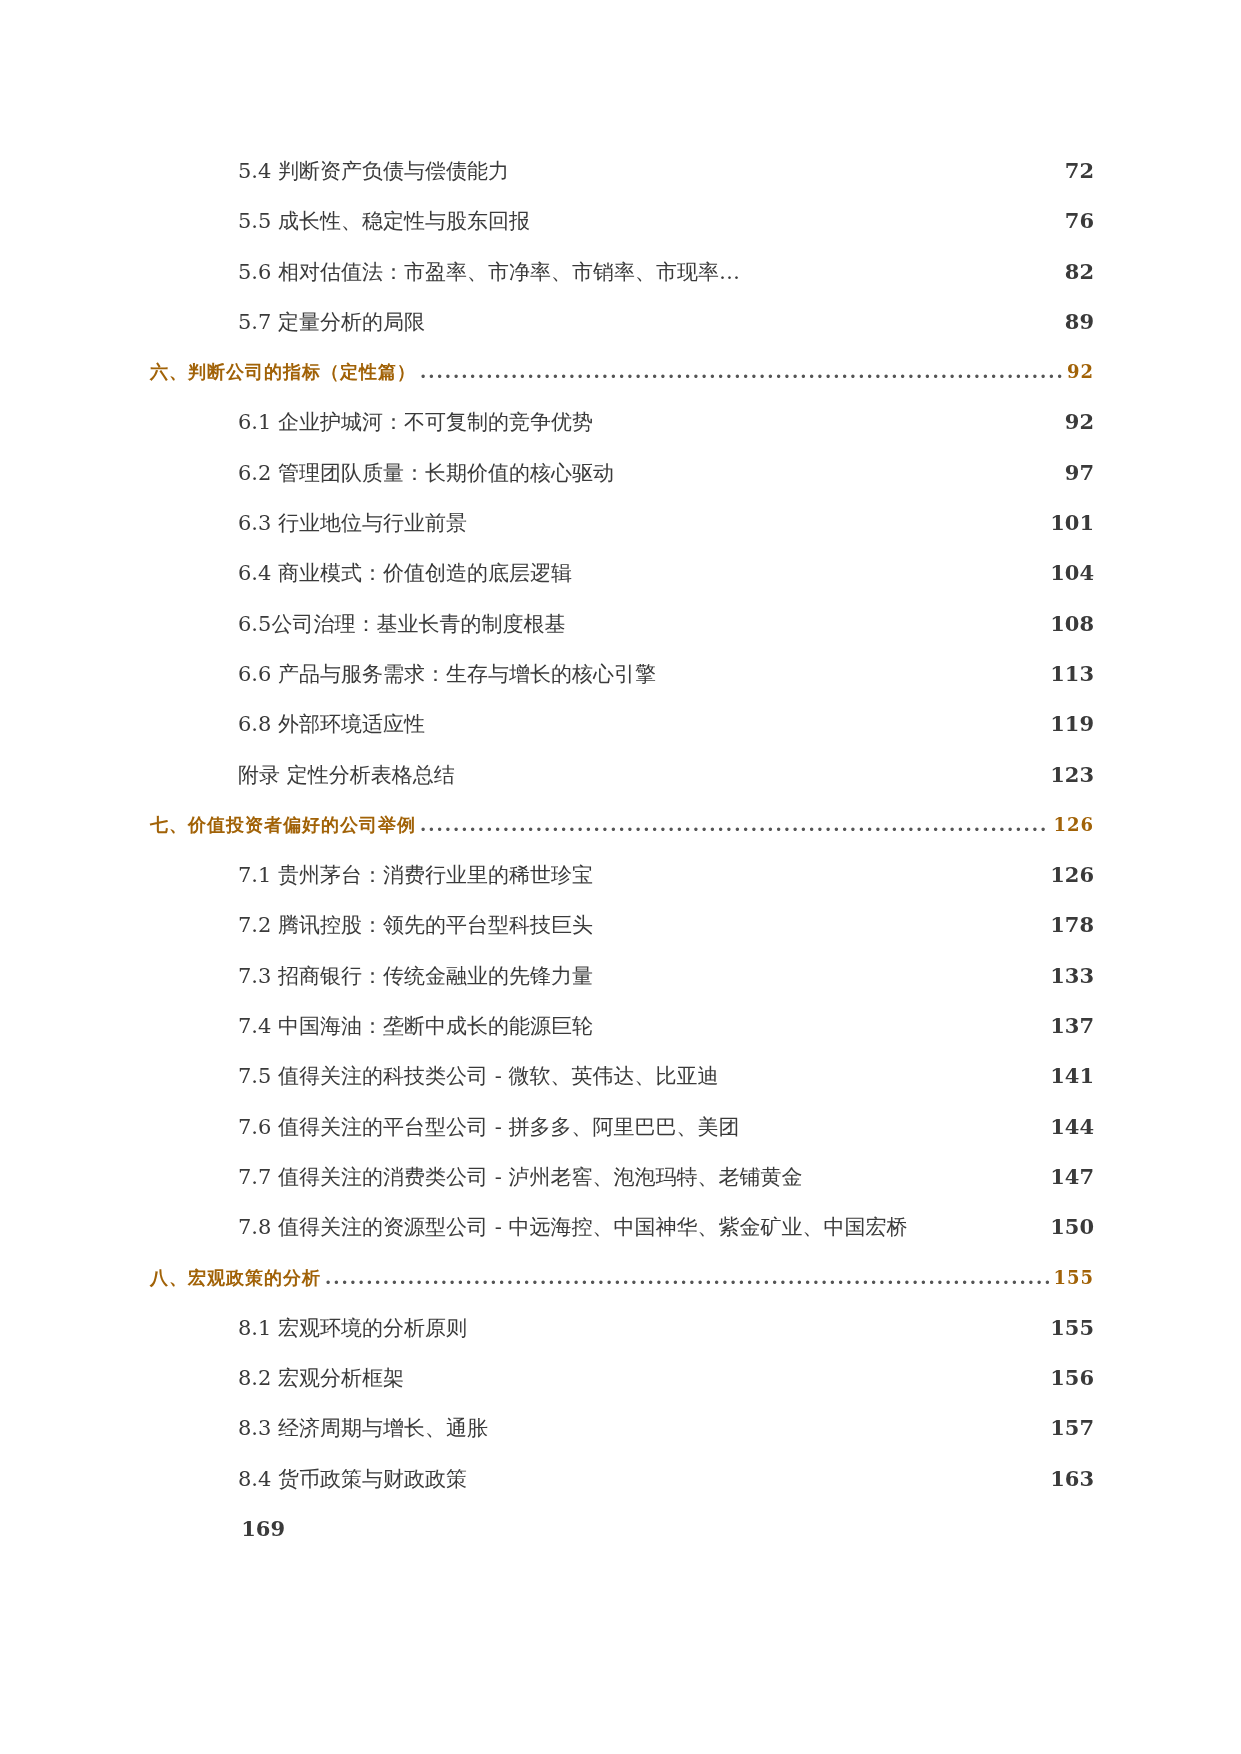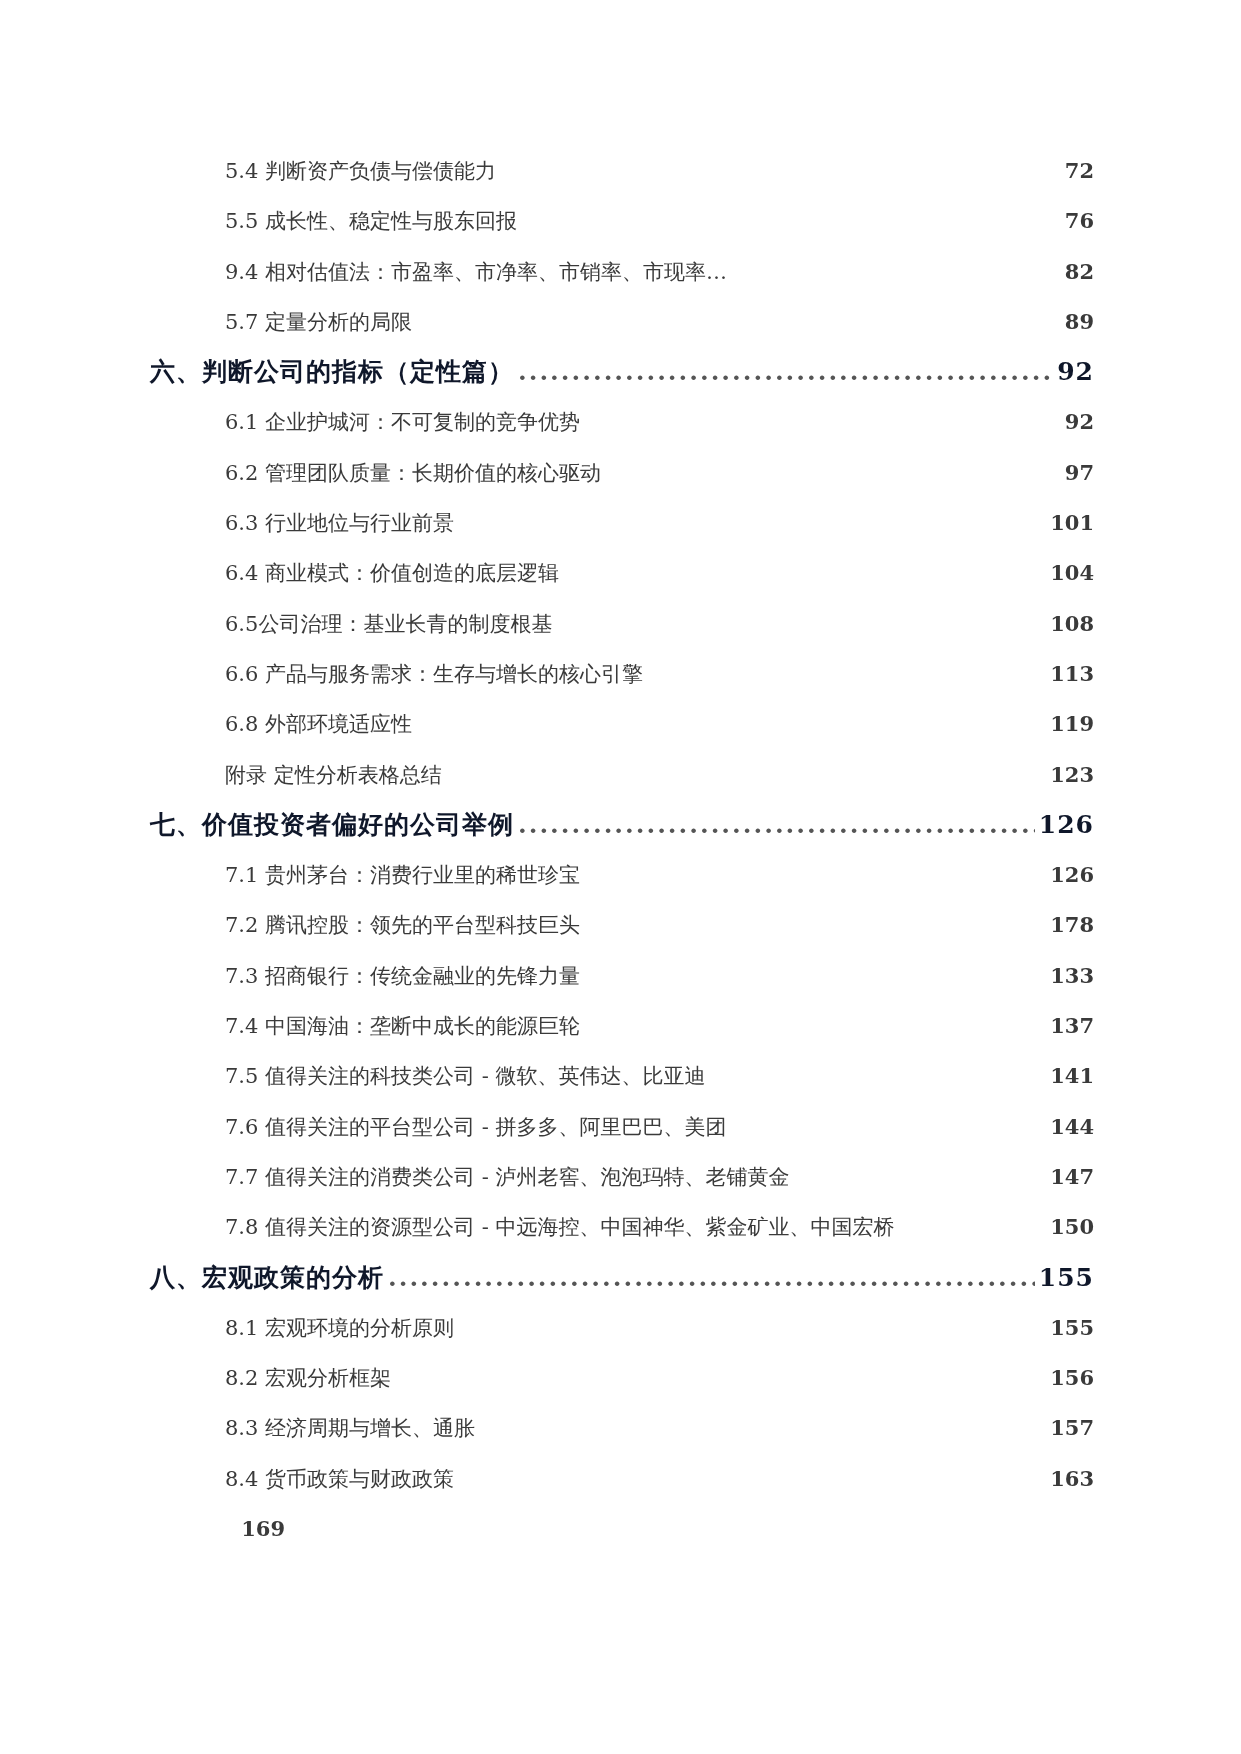--- a/index.html
+++ b/index.html
@@ -30,31 +30,32 @@
       white-space: nowrap;
     }
     .row.sub {
       padding-left: 75px;
       font-size: 21px;
       color: #3a3a3a;
     }
     .row.sub .title {
       flex: 1 1 auto;
       overflow: hidden;
+      margin-left: 13px;
     }
     .row.sub .page {
       flex: 0 0 auto;
       text-align: right;
       min-width: 60px;
       font-weight: bold;
     }
     .row.chapter {
-      font-size: 25px;
+      font-size: 18px;
       font-weight: bold;
-      color: #0f172a;
+      color: #a16207;
       letter-spacing: 1px;
     }
     .row.chapter .title {
       flex: 0 0 auto;
     }
     .row.chapter .leader {
       flex: 1 1 auto;
       overflow: hidden;
       margin: 0 4px;
       color: #555555;
@@ -74,21 +75,21 @@
 <div class="toc">
   <div class="row sub">
     <span class="title">5.4 判断资产负债与偿债能力</span>
     <span class="page">72</span>
   </div>
   <div class="row sub">
     <span class="title">5.5 成长性、稳定性与股东回报</span>
     <span class="page">76</span>
   </div>
   <div class="row sub">
-    <span class="title">9.4 相对估值法：市盈率、市净率、市销率、市现率…</span>
+    <span class="title">5.6 相对估值法：市盈率、市净率、市销率、市现率…</span>
     <span class="page">82</span>
   </div>
   <div class="row sub">
     <span class="title">5.7 定量分析的局限</span>
     <span class="page">89</span>
   </div>
 
   <div class="row chapter">
     <span class="title">六、判断公司的指标（定性篇）</span>
     <span class="leader"></span>

